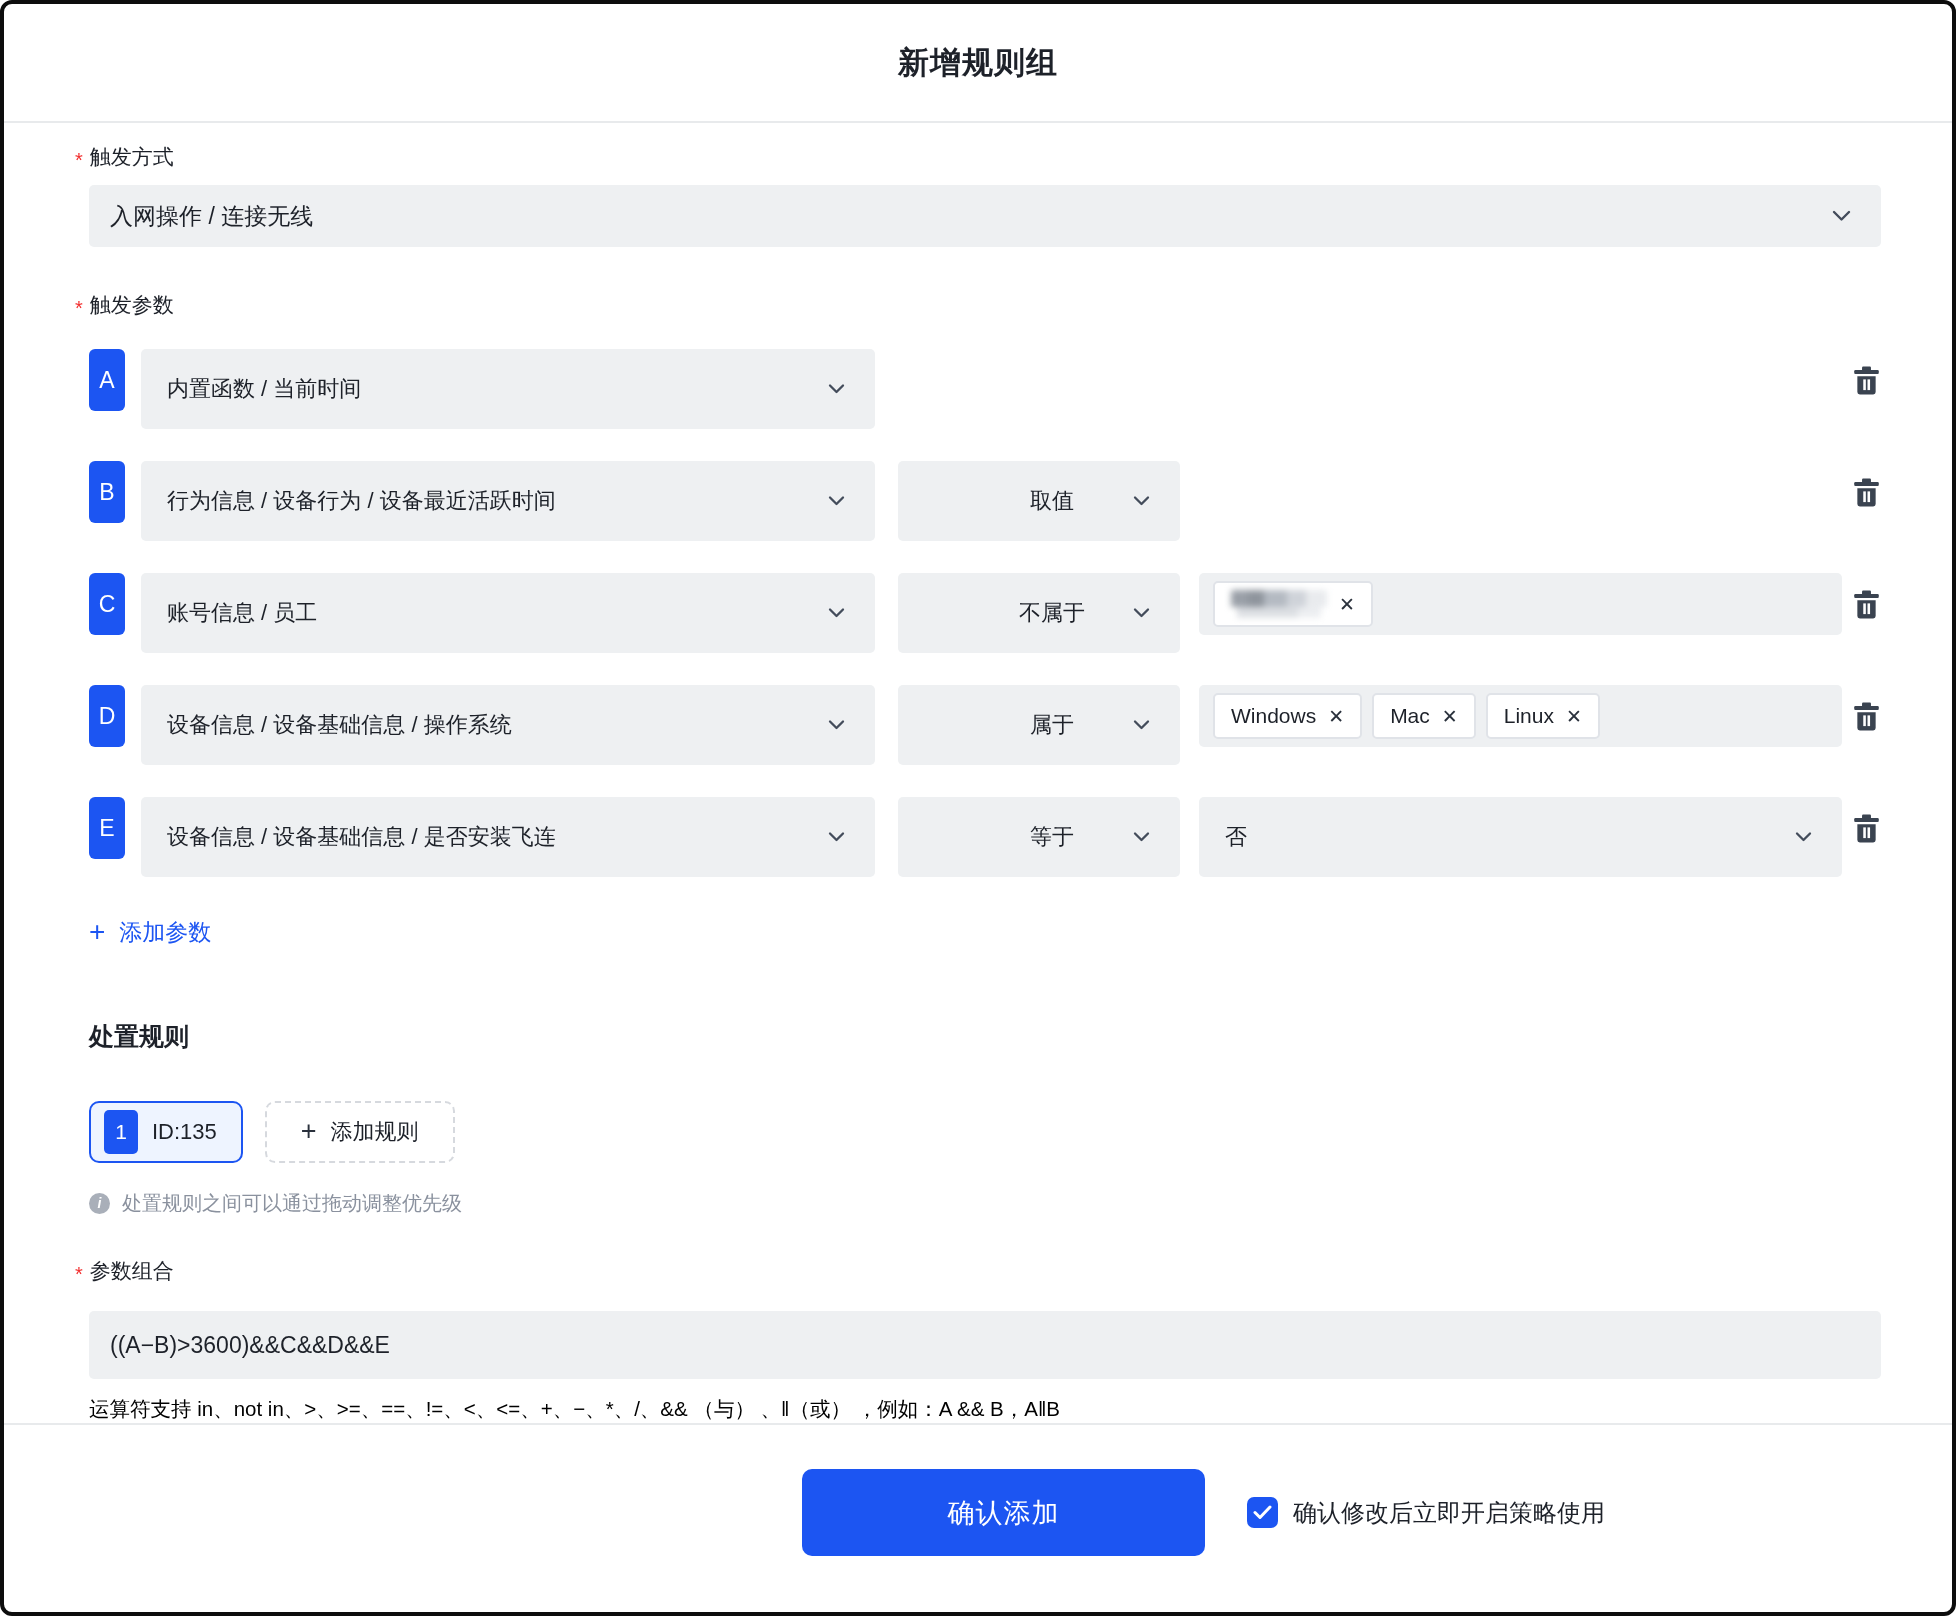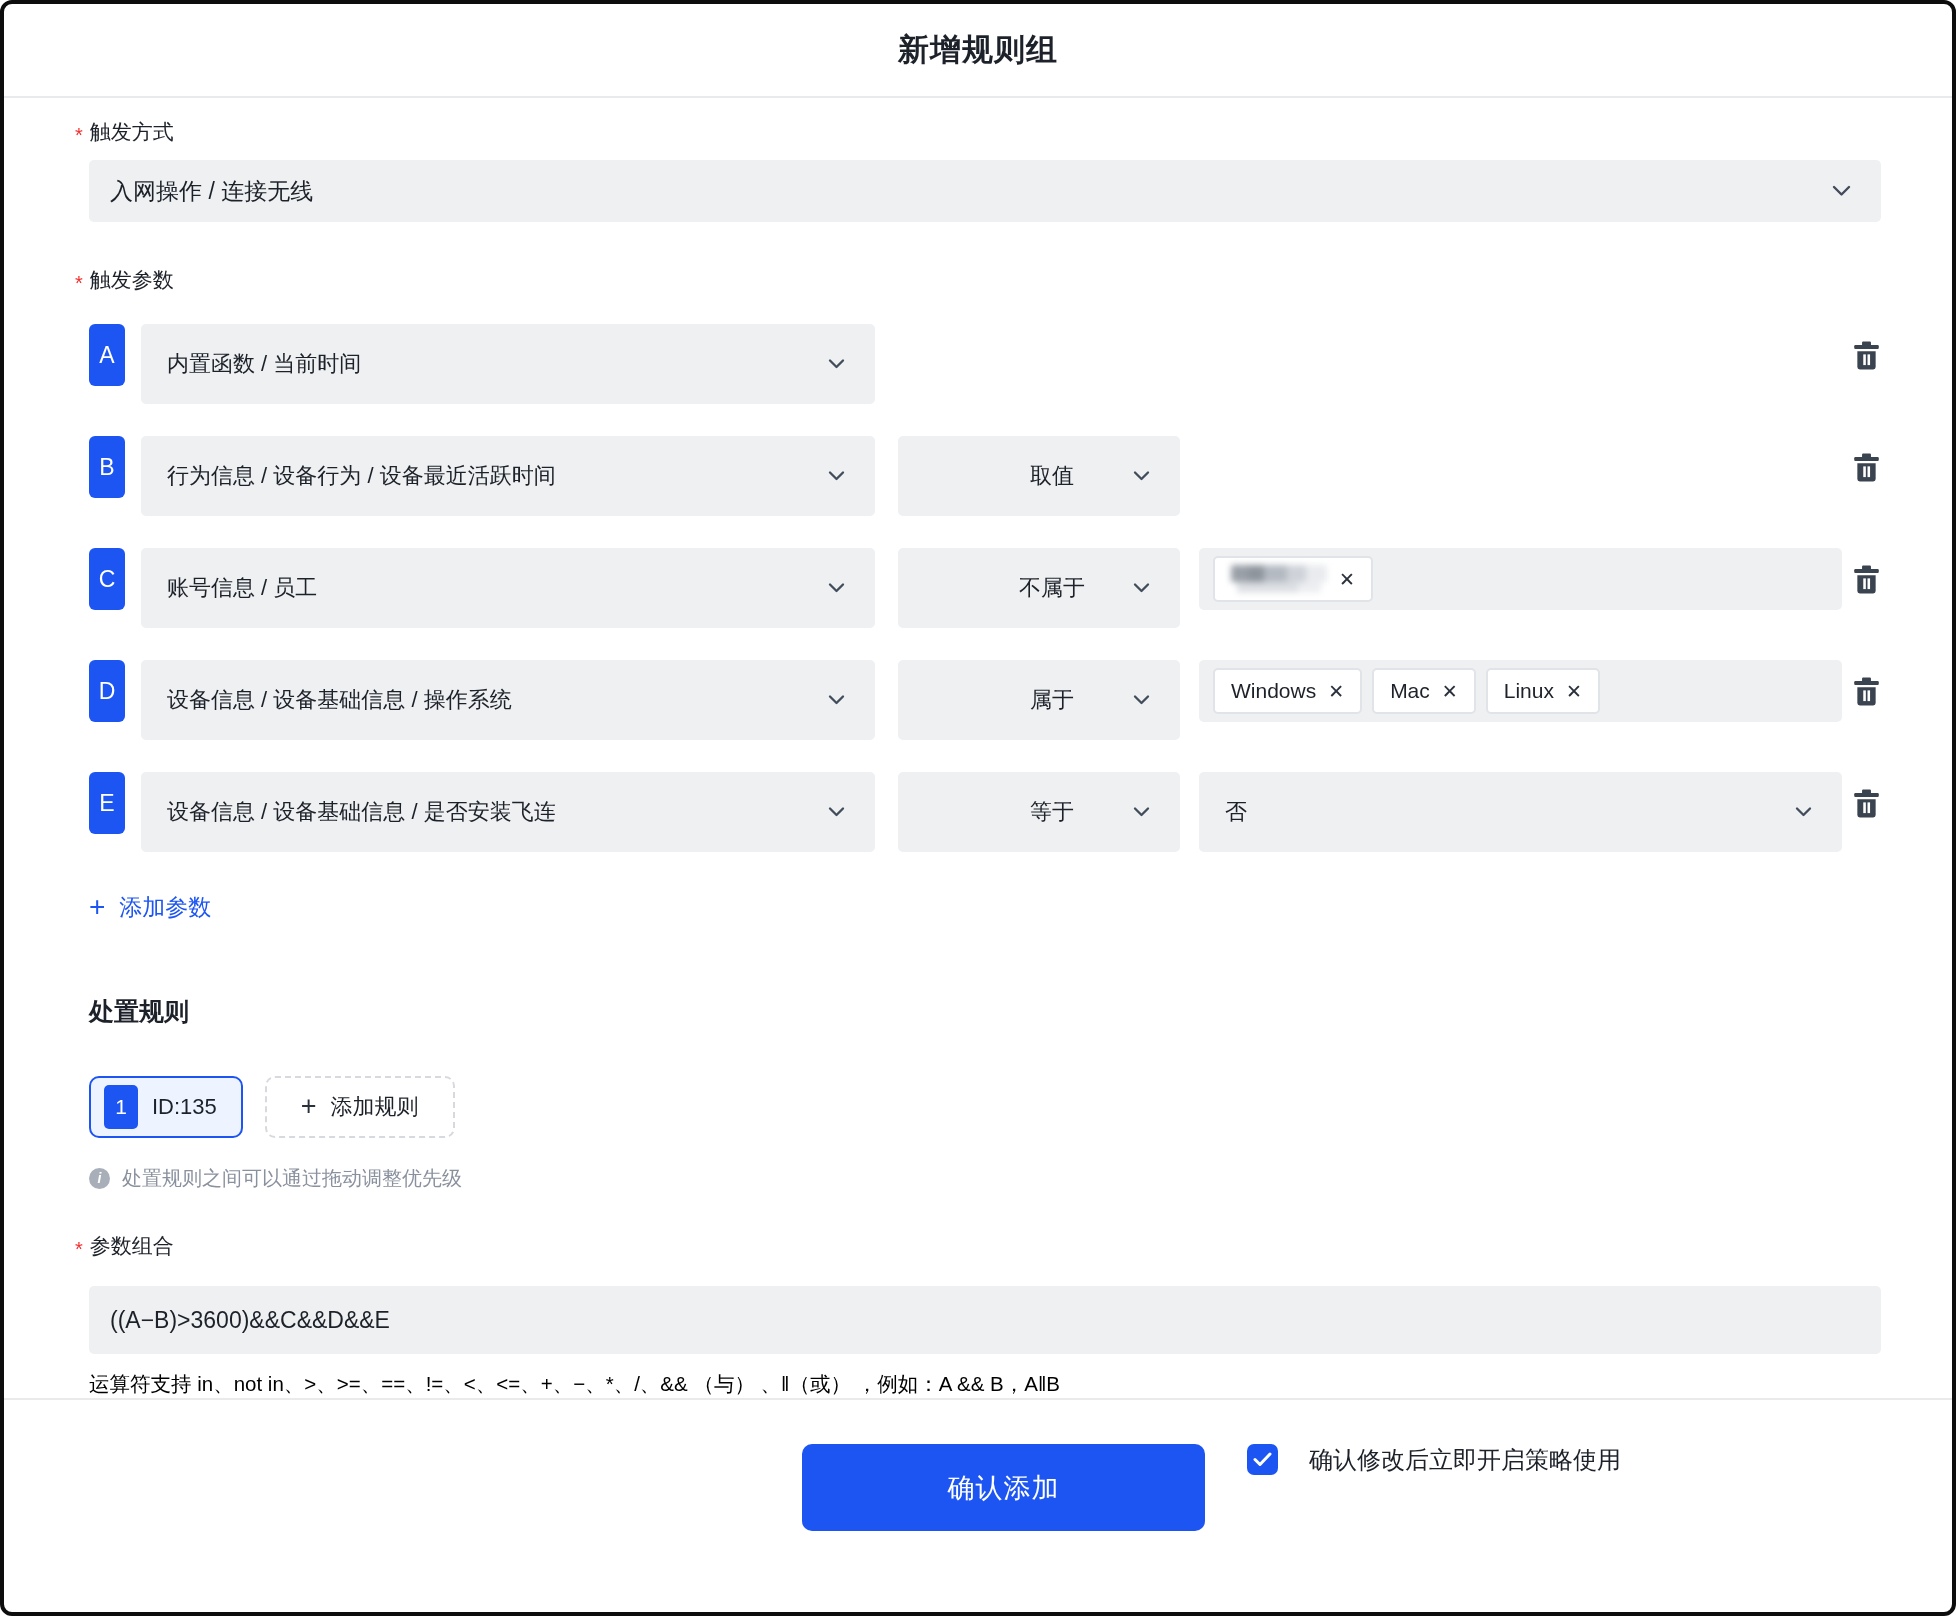--- a/index.html
+++ b/index.html
@@ -17,21 +17,21 @@
   html,body{background:#ffffff;}
   body{font-family:"Liberation Sans", sans-serif;color:var(--text);}
   .page{
     width:1956px;height:1616px;
     border:4px solid #0d0d0d;border-radius:12px;
     background:#fff;overflow:hidden;
     display:flex;flex-direction:column;
   }
   
   .dialog-header{
-    height:94px;flex:none;
+    height:119px;flex:none;
     border-bottom:2px solid var(--divider);
     display:flex;align-items:center;justify-content:center;
   }
   .dialog-title{font-size:31px;font-weight:700;letter-spacing:1px;}
   
   .dialog-body{flex:none;padding:0 71px 0 85px;}
   .field-label{
     display:flex;align-items:center;
     margin:20px 0 0 -14px;height:28px;
     font-size:21px;
@@ -122,21 +122,21 @@
     flex:1;border-top:2px solid var(--divider);
     position:relative;
   }
   .confirm-btn{
     position:absolute;left:798px;top:44px;width:403px;height:87px;
     background:var(--accent);color:#fff;border:none;border-radius:10px;
     font-size:27px;font-family:inherit;cursor:pointer;letter-spacing:1px;
   }
   .footer-check{
     position:absolute;left:1243px;top:44px;height:87px;
-    display:flex;gap:31px;cursor:pointer;
+    display:flex;align-items:center;gap:15px;cursor:pointer;
   }
   .checkbox{
     width:31px;height:31px;border-radius:7px;background:var(--accent);
     display:flex;align-items:center;justify-content:center;flex:none;
   }
   .footer-check .cb-label{font-size:24px;color:var(--text);white-space:nowrap;}
 </style>
 </head>
 <body>
 

